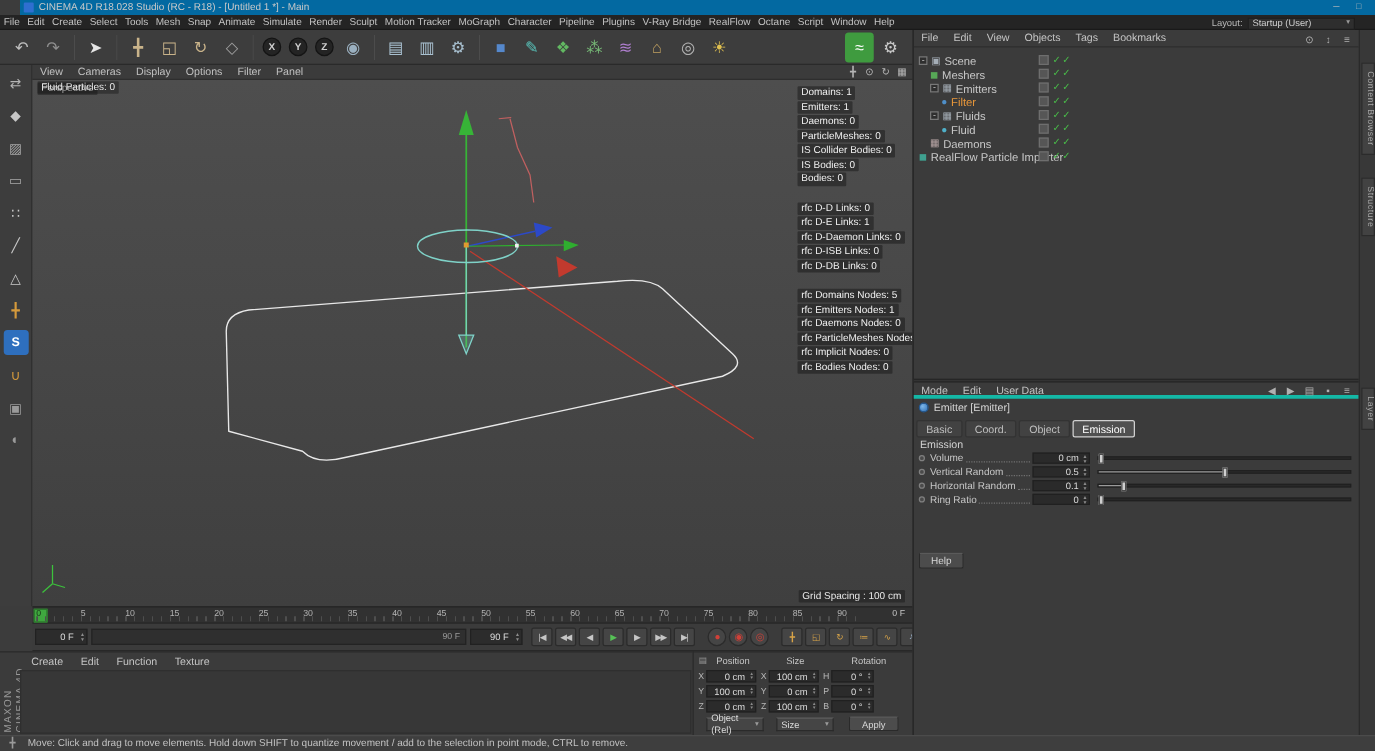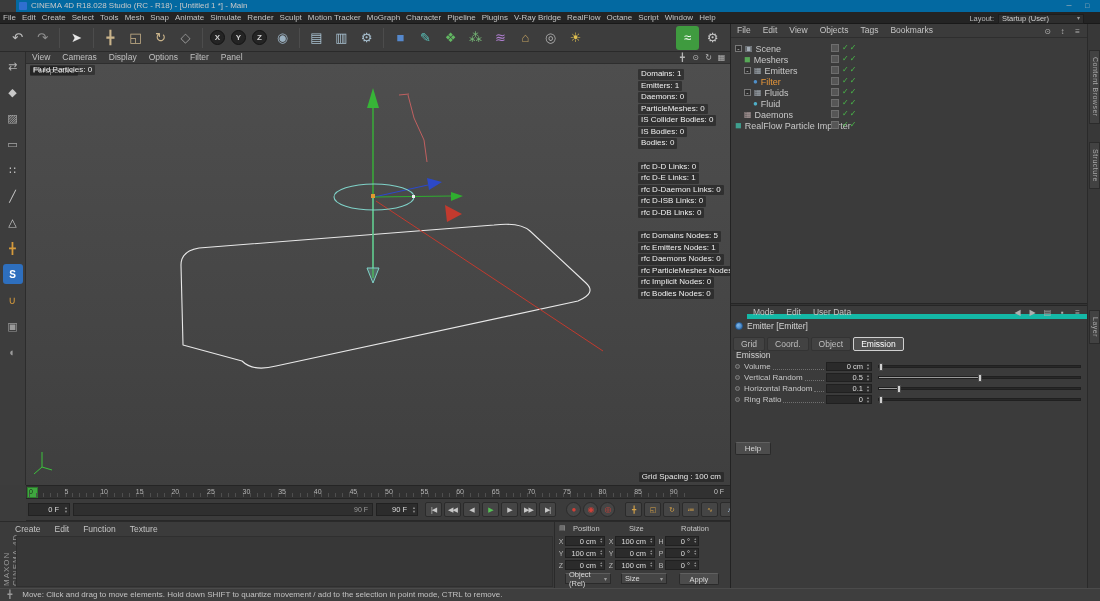--- a/index.html
+++ b/index.html
@@ -73,37 +73,37 @@
   #transport-btns,#record-btns,#toggle-btns{display:flex;align-items:center;flex:0 0 auto}
   #transport-btns{margin-left:6px}#record-btns{margin-left:8px}#toggle-btns{margin-left:8px}
   .tbtn2{min-width:17px;height:15px;background:#454545;border:1px solid #2b2b2b;border-radius:2px;margin:0 1px;display:flex;align-items:center;justify-content:center;padding:0 2px}
   .tbtn2 span{font-size:7px;color:#c6c6c6;letter-spacing:-1px}
   .tbtn2.round{border-radius:50%;width:15px;min-width:15px}
   .tbtn2.round span{font-size:8px}
 
   
   #materials{left:0;top:521px;width:554px;height:67px;background:#3b3b3b;border-top:1px solid #2a2a2a}
   #brand{position:absolute;left:2px;top:4px;bottom:2px;writing-mode:vertical-rl;transform:rotate(180deg);font-size:8px;letter-spacing:1px;color:#989898}
-  #mat-menus{position:absolute;left:8px;top:1px;font-size:8.5px;line-height:12px}
+  #mat-menus{position:absolute;left:18px;top:1px;font-size:8.5px;line-height:12px}
   #mat-menus .menu-item{padding:0 7px;font-size:8.5px}
   #mat-body{position:absolute;left:16px;top:14px;right:1px;bottom:1px;background:#373737;border:1px solid #2f2f2f}
 
   
   #coords{left:554px;top:521px;width:176px;height:67px;background:#3b3b3b;border-top:1px solid #2a2a2a;border-left:1px solid #2a2a2a;font-size:7.5px}
   #coord-head{position:absolute;top:2px;left:2px;right:2px;height:10px;color:#c6c6c6}
   .chicon{position:absolute;left:2px;font-size:7px;color:#9a9a9a}
   .chead{position:absolute}
   .c1{left:16px}.c2{left:72px}.c3{left:124px}
   #coord-rows{position:absolute;top:13px;left:2px;right:2px}
   .coord-row{display:flex;align-items:center;height:12px}
   .caxis{width:8px;text-align:center;color:#b8b8b8;font-size:7px;flex:0 0 auto}
   .cfield{width:40px;height:10px;background:#2b2b2b;border:1px solid #202020;display:flex;align-items:center;justify-content:flex-end;padding-right:8px;color:#dcdcdc;position:relative;margin-right:2px;flex:0 0 auto}
   .cfield.small{width:34px}
   .cfield .spin2 i{font-size:3.5px;line-height:3.5px}
-  #coord-foot{position:absolute;left:2px;bottom:3px;right:2px;display:flex;}
+  #coord-foot{position:absolute;left:2px;bottom:3px;right:2px;display:flex;align-items:center}
   .cdrop{width:46px;height:11px;background:#454545;border:1px solid #2a2a2a;border-top-color:#5d5d5d;display:flex;align-items:center;padding:0 3px;color:#dcdcdc;margin-left:8px}
   .cdrop:nth-of-type(2){margin-left:10px}
   .cdrop .dd-arrow{margin-left:auto}
   #apply-btn{width:40px;height:12px;background:#4c4c4c;border:1px solid #2a2a2a;border-top-color:#606060;border-radius:2px;display:flex;align-items:center;justify-content:center;color:#d6d6d6;margin-left:12px}
 
   
   #right-panel{left:730px;top:24px;width:357px;height:564px;background:#3b3b3b;border-left:1px solid #232323}
   #om-menubar{position:absolute;left:0;top:0;right:0;height:14px;border-bottom:1px solid #2e2e2e;font-size:8.5px;line-height:13px;white-space:nowrap}
   #om-menubar .menu-item,#am-menubar .menu-item{padding:0 6px;font-size:8.5px}
   #om-icons,#am-icons{position:absolute;right:4px;top:1px;display:inline-flex;gap:4px}
@@ -111,21 +111,21 @@
   #om-tree{position:absolute;left:0;top:14px;right:0;height:264px;padding-top:5px;overflow:hidden}
   .tree-row{height:11px;display:flex;align-items:center;position:relative;font-size:9px}
   .expander{width:7px;height:7px;border:1px solid #787878;background:#2f2f2f;color:#ccc;font-size:7px;line-height:5px;text-align:center;margin-right:3px;flex:0 0 auto}
   .obj-icon{font-size:8px;margin-right:3px;flex:0 0 auto;line-height:8px}
   .obj-label{color:#c8c8c8;white-space:nowrap}
   .obj-label.sel{color:#e8973a}
   .row-tags{position:absolute;left:100px;top:1px;display:flex;align-items:center}
   .tag-square{width:8px;height:8px;background:#565656;border:1px solid #6e6e6e;margin-right:3px}
   .tag-check{color:#49bb49;font-size:8px;line-height:8px;margin-right:1px}
   #am-divider{position:absolute;left:0;top:279px;right:0;height:3px;background:#333;border-top:1px solid #262626;border-bottom:1px solid #262626}
-  #am-menubar{position:absolute;left:16px;top:282px;right:0;height:13px;border-bottom:5px solid #14b8a6;font-size:8.5px;line-height:12px;white-space:nowrap}
+  #am-menubar{position:absolute;left:0;top:282px;right:0;height:13px;border-bottom:3px solid #14b8a6;font-size:8.5px;line-height:12px;white-space:nowrap}
   #am-title-row{position:absolute;left:0;top:295px;height:13px;display:flex;align-items:center;padding-left:4px;font-size:8.5px;color:#d6d6d6}
   #am-obj-icon{width:8px;height:8px;border-radius:50%;background:radial-gradient(circle at 35% 35%,#7db6e8,#2f6fb4);border:1px solid #245a94;margin-right:4px}
   #am-tabs{position:absolute;left:2px;top:309px;height:14px;white-space:nowrap}
   .am-tab{display:inline-block;padding:1px 7px;margin-right:2px;font-size:8.5px;background:#424242;border:1px solid #333;color:#bfbfbf;border-radius:2px;line-height:10px}
   .am-tab.active{background:#505050;border:1px solid #d0d0d0;color:#fff}
   #am-section{position:absolute;left:5px;top:326px;font-size:8.5px;color:#d2d2d2}
   #am-fields{position:absolute;left:0;top:337px;right:2px}
   .am-row{height:11px;display:flex;align-items:center;padding-left:4px}
   .am-dot{width:5px;height:5px;border:1px solid #808080;border-radius:50%;margin-right:4px;flex:0 0 auto;background:#4a4a4a}
   .labelwrap{width:82px;display:flex;align-items:center;overflow:hidden;flex:0 0 auto;height:100%}
@@ -666,21 +666,21 @@
           <span class="panel-icon am-icon">▶</span>
           <span class="panel-icon am-icon">▤</span>
           <span class="panel-icon am-icon">▪</span>
           <span class="panel-icon am-icon">≡</span>
         </span>
     </div>
     <div id="am-title-row">
       <span id="am-obj-icon"></span>
       <span>Emitter [Emitter]</span>
     </div>
-    <div id="am-tabs"><span class="am-tab">Grid</span><span class="am-tab">Coord.</span><span class="am-tab">Object</span><span class="am-tab active">Emission</span></div>
+    <div id="am-tabs"><span class="am-tab">Basic</span><span class="am-tab">Coord.</span><span class="am-tab">Object</span><span class="am-tab active">Emission</span></div>
     <div id="am-section">Emission</div>
     <div id="am-fields">
         <div class="am-row">
           <div class="am-dot"></div>
           <div class="labelwrap">
             <span class="am-lbl">Volume</span>
             <div class="leader"></div>
           </div>
           <div class="am-val">
             <span class="vtext">0 cm</span>

